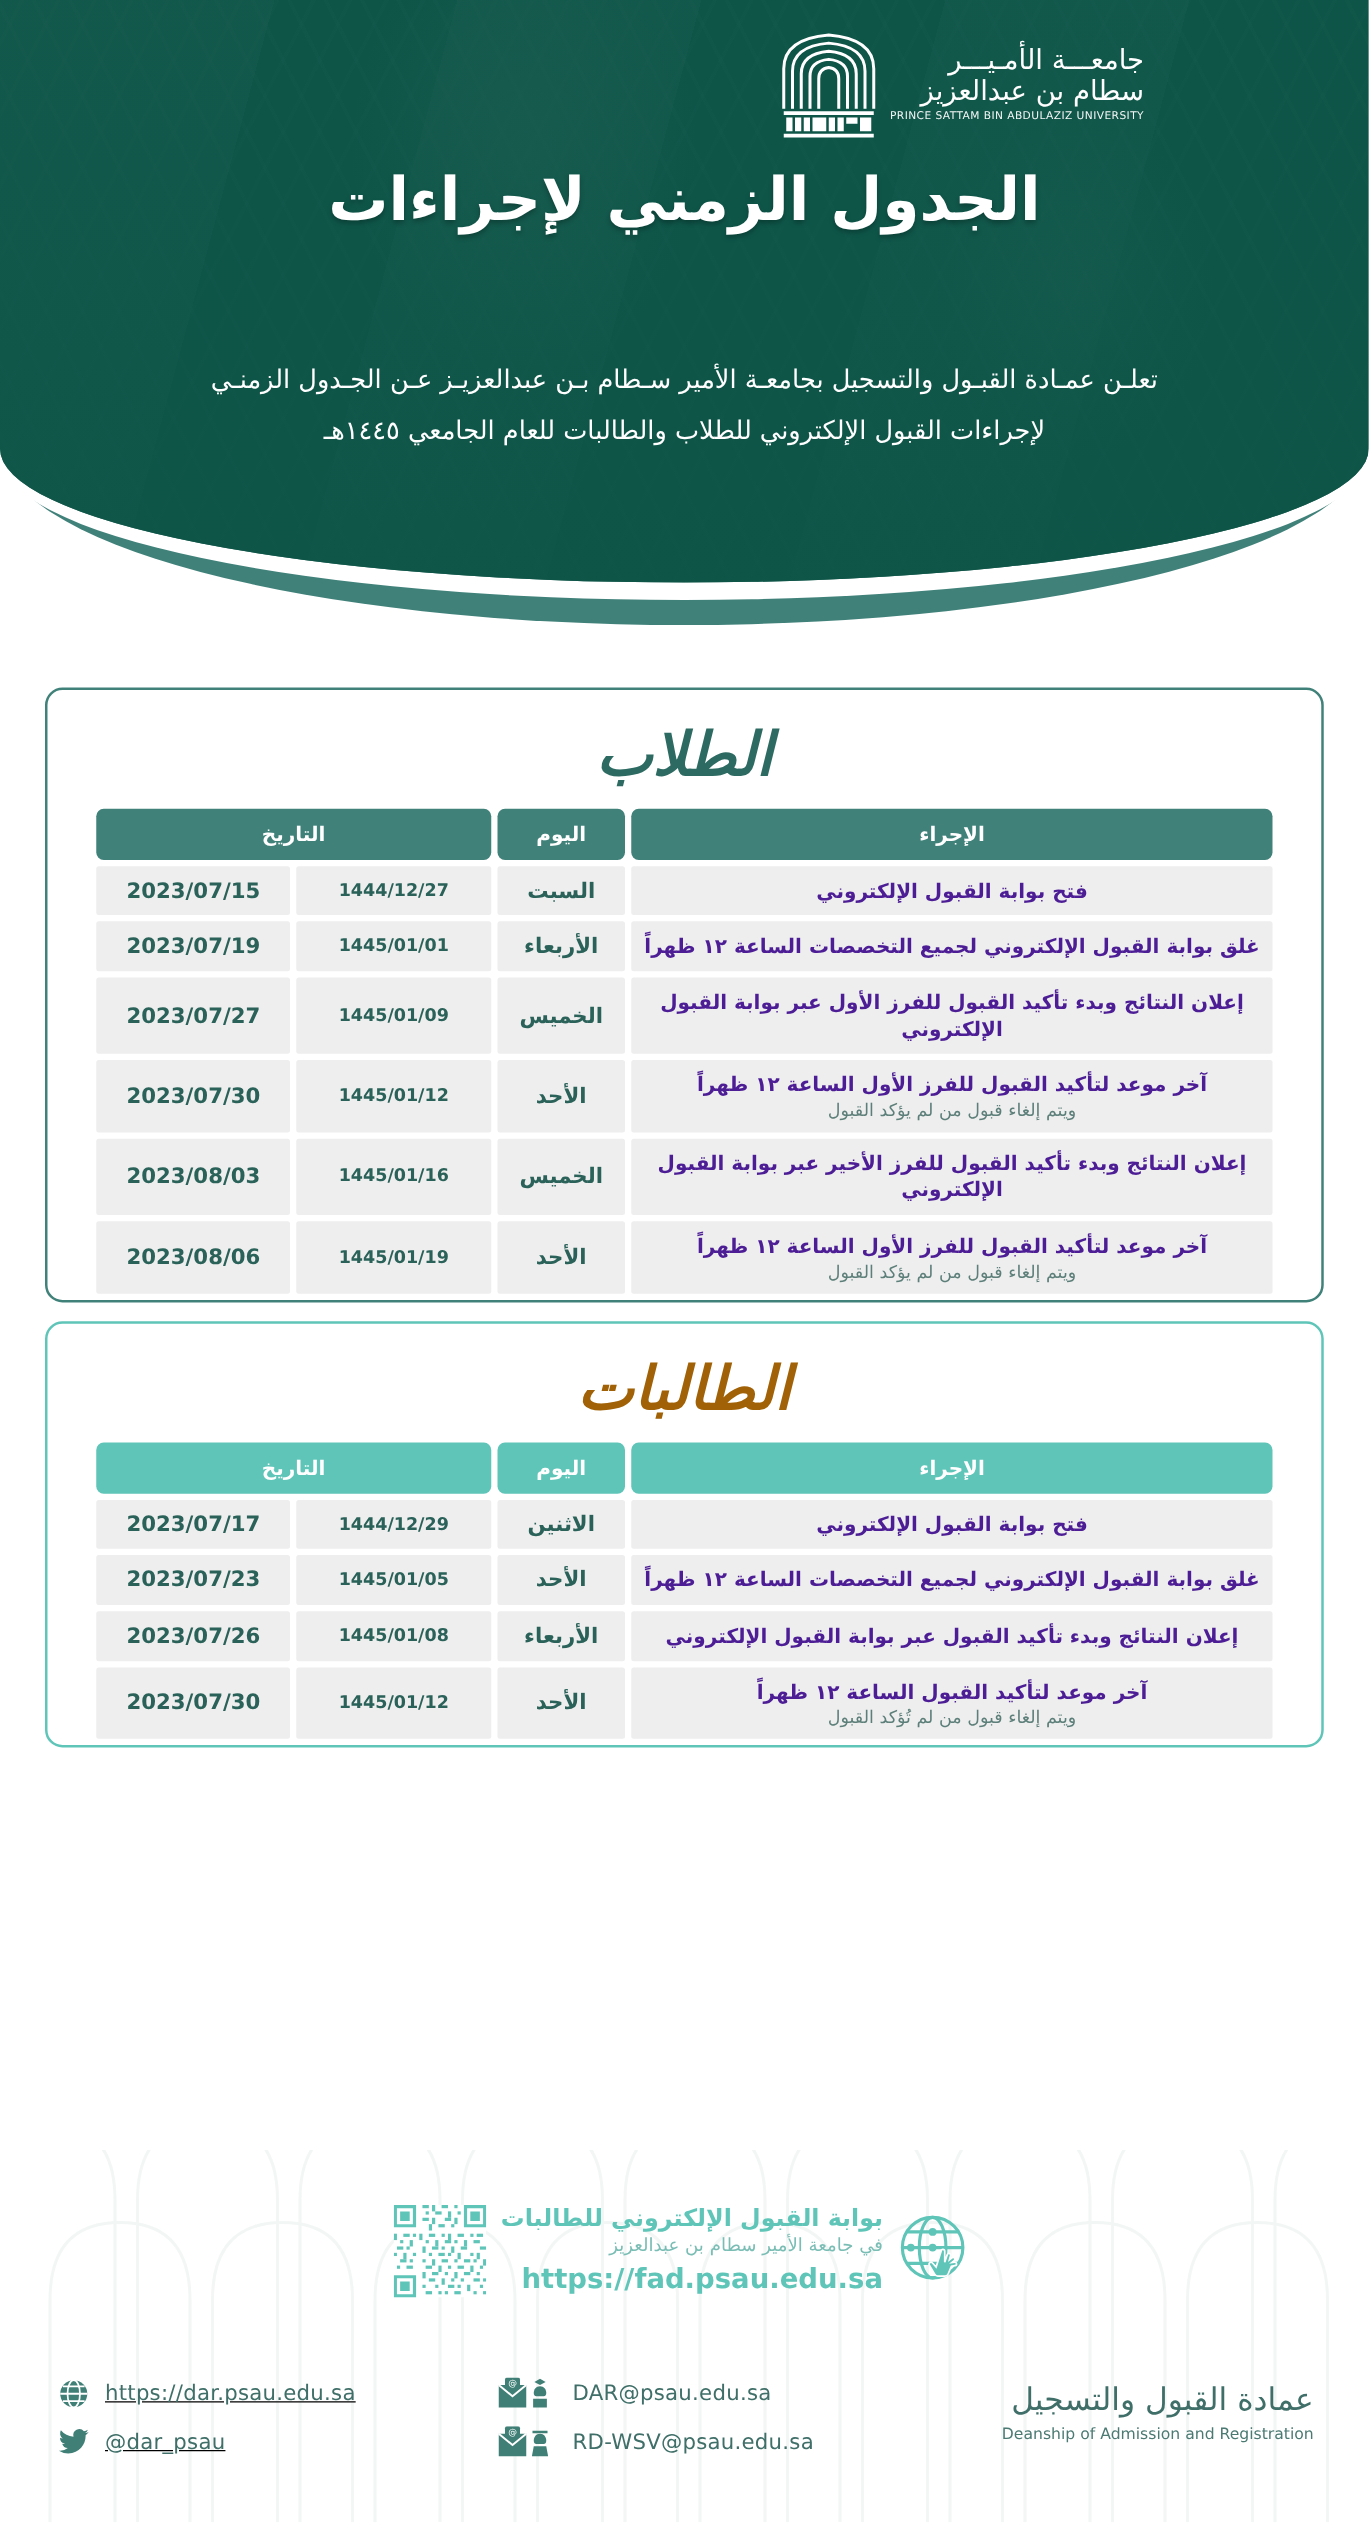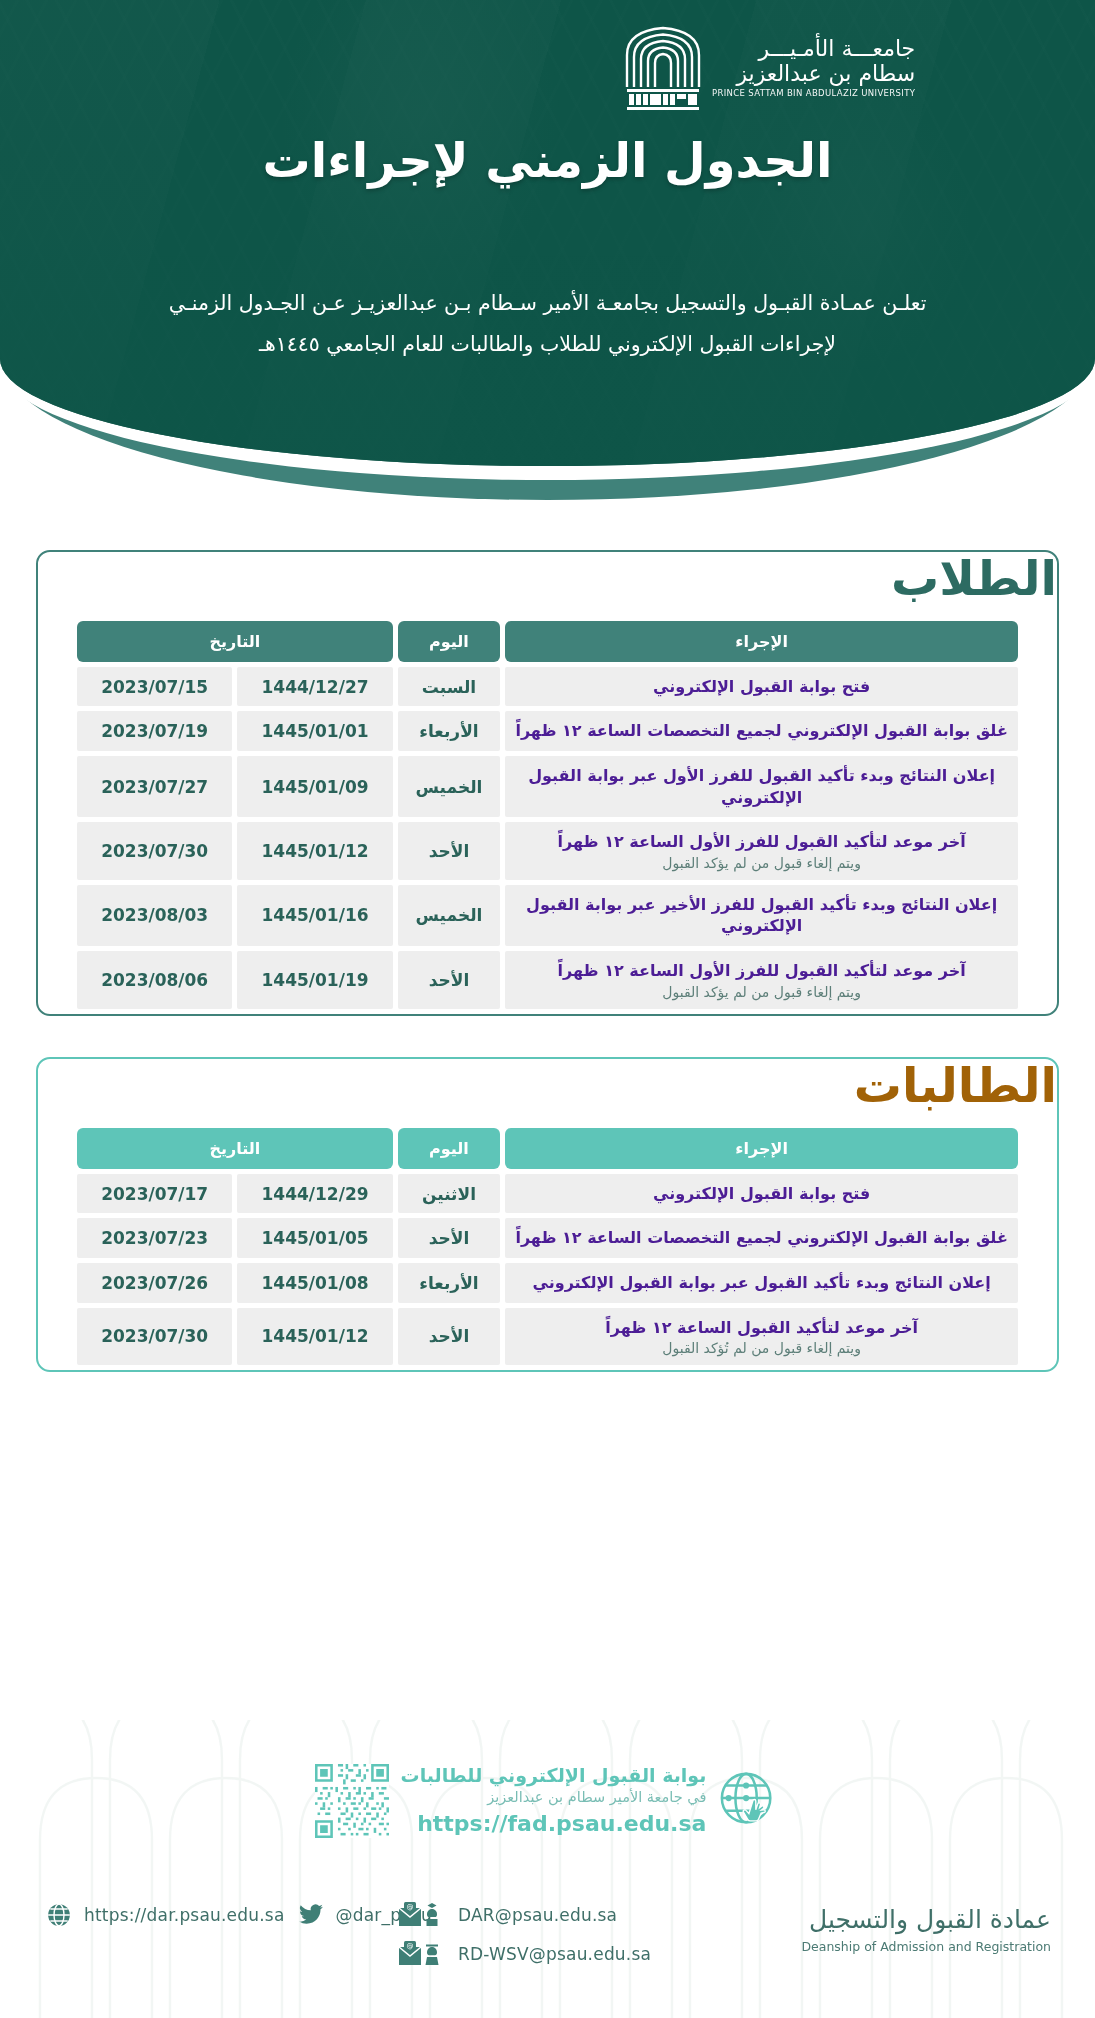--- a/index.html
+++ b/index.html
@@ -101,24 +101,25 @@
   
   .card {
     position: absolute; left: 36px; width: 1023px;
     background: #ffffff;
     border-radius: 14px;
   }
   .card.students { top: 550px; border: 2px solid #40827a; }
   .card.female   { top: 1057px; border: 2px solid #5ec5b8; }
 
   .sec-title {
-    text-align: right;
+    text-align: center;
     font-size: 48px; font-weight: 700;
-    padding-top: 0; padding-bottom: 6px;
+    padding-top: 26px; padding-bottom: 6px;
     line-height: 1.12;
+    font-style: italic;
   }
   .sec-title.g-men   { color: #2d6b62; }
   .sec-title.g-women { color: #a16207; }
 
   table.sched {
     width: 951px; margin: 4px auto 0;
     border-collapse: separate; border-spacing: 5px 5px;
     direction: rtl;
   }
   table.sched th {
@@ -129,21 +130,21 @@
   .students table.sched th { background: #40827a; }
   .female   table.sched th { background: #5ec5b8; }
 
   table.sched td {
     background: #eeeeee; border-radius: 2px;
     text-align: center; padding: 9px 8px;
     color: #2a6259;
   }
   td.c-action { width: 510px; }
   td.c-day    { width: 102px; font-size: 17px; font-weight: 700; }
-  td.c-hij    { width: 152px; font-size: 17px; font-weight: 700; direction: ltr; }
+  td.c-hij    { width: 152px; font-size: 14px; font-weight: 700; direction: ltr; }
   td.c-greg   { width: 152px; font-size: 17px; font-weight: 700; direction: ltr; }
   th.h-action { width: 510px; }
   th.h-day    { width: 102px; }
   th.h-date   { width: 314px; }
 
   .act-main { font-size: 16px; font-weight: 700; color: #4c1d95; line-height: 1.35; }
   .act-sub  { font-size: 14px; font-weight: 400; color: #5d7f79; margin-top: 2px; }
 
   
   .portal {
@@ -173,21 +174,21 @@
     opacity: .40;
     pointer-events: none;
   }
 
   
   .footer {
     position: absolute; top: 1880px; left: 0; width: 1095px; height: 138px;
   }
   .f-left {
     position: absolute; left: 46px; top: 22px;
-    display: flex; flex-direction: row; gap: 13px; direction: ltr;
+    display: flex; flex-direction: column; gap: 13px; direction: ltr; text-decoration: underline;
   }
   .f-mid {
     position: absolute; left: 398px; top: 22px;
     display: flex; flex-direction: column; gap: 13px; direction: ltr;
   }
   .f-item { display: flex; align-items: center; gap: 12px; }
   .f-item .ic { width: 26px; height: 26px; flex: 0 0 26px; }
   .f-item .ic.dual { width: 48px; flex: 0 0 48px; }
   .f-txt { font-size: 17px; color: #3f6f68; letter-spacing: .2px; }
   .f-right {

